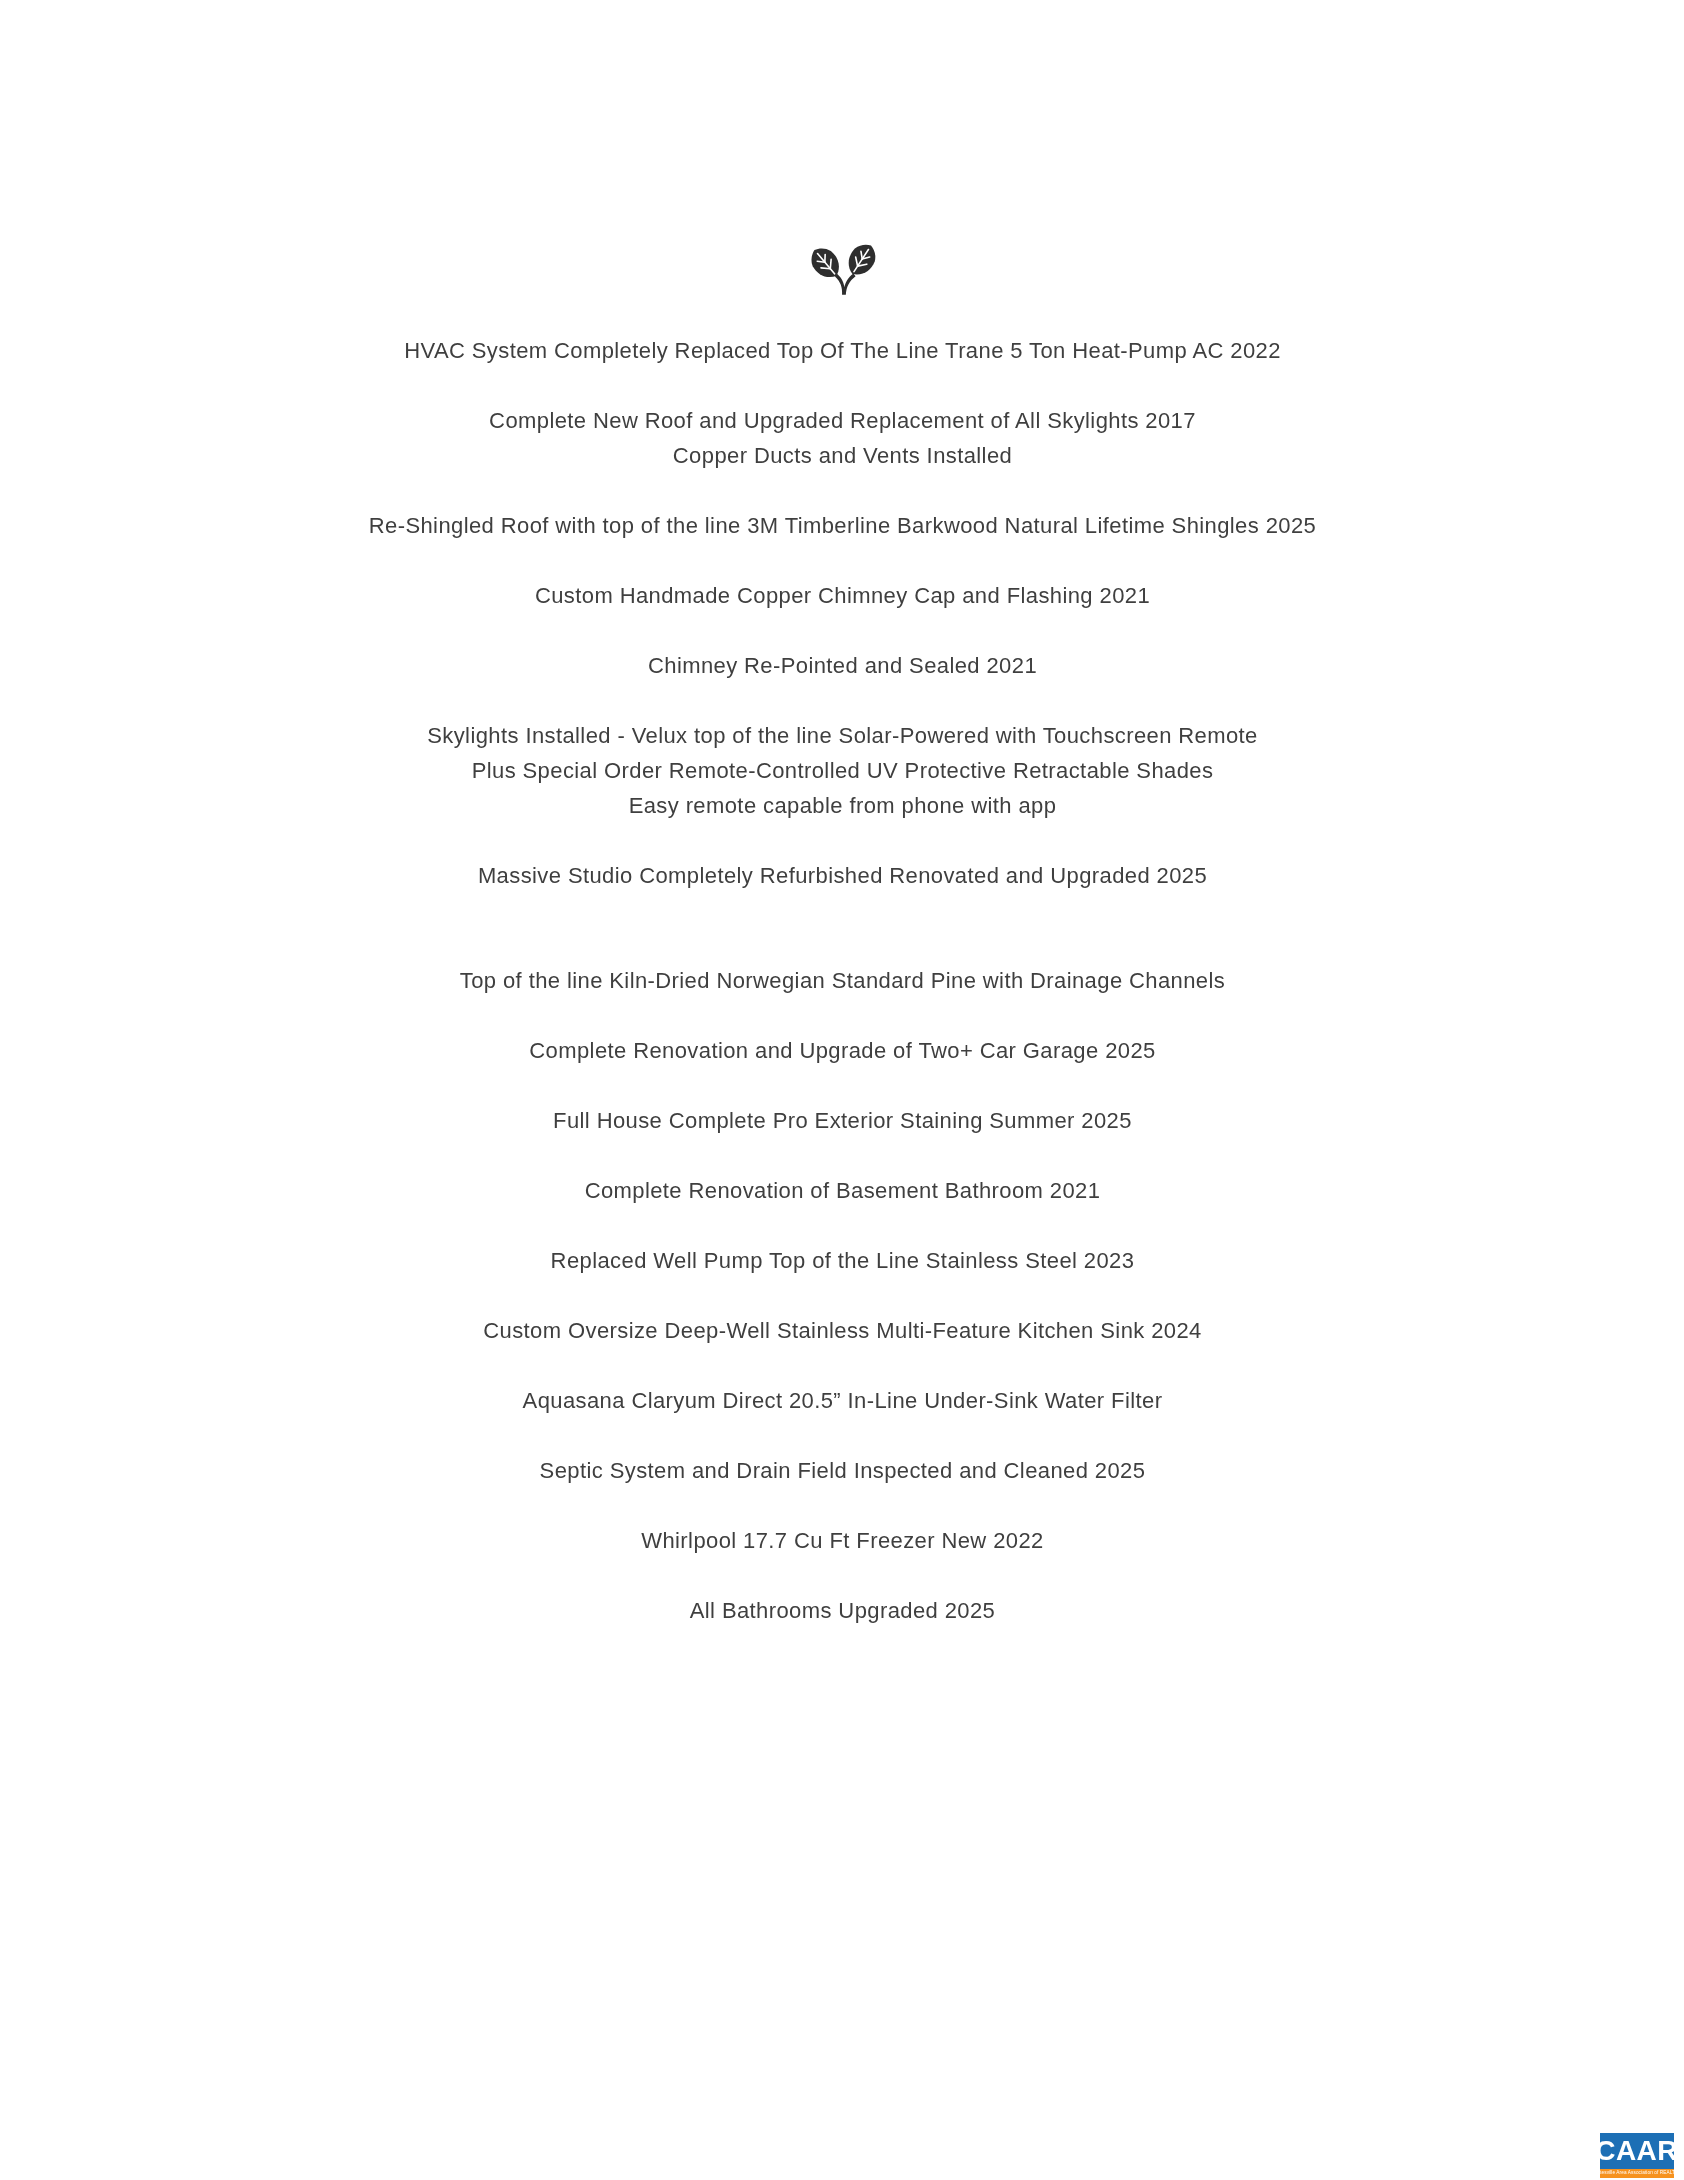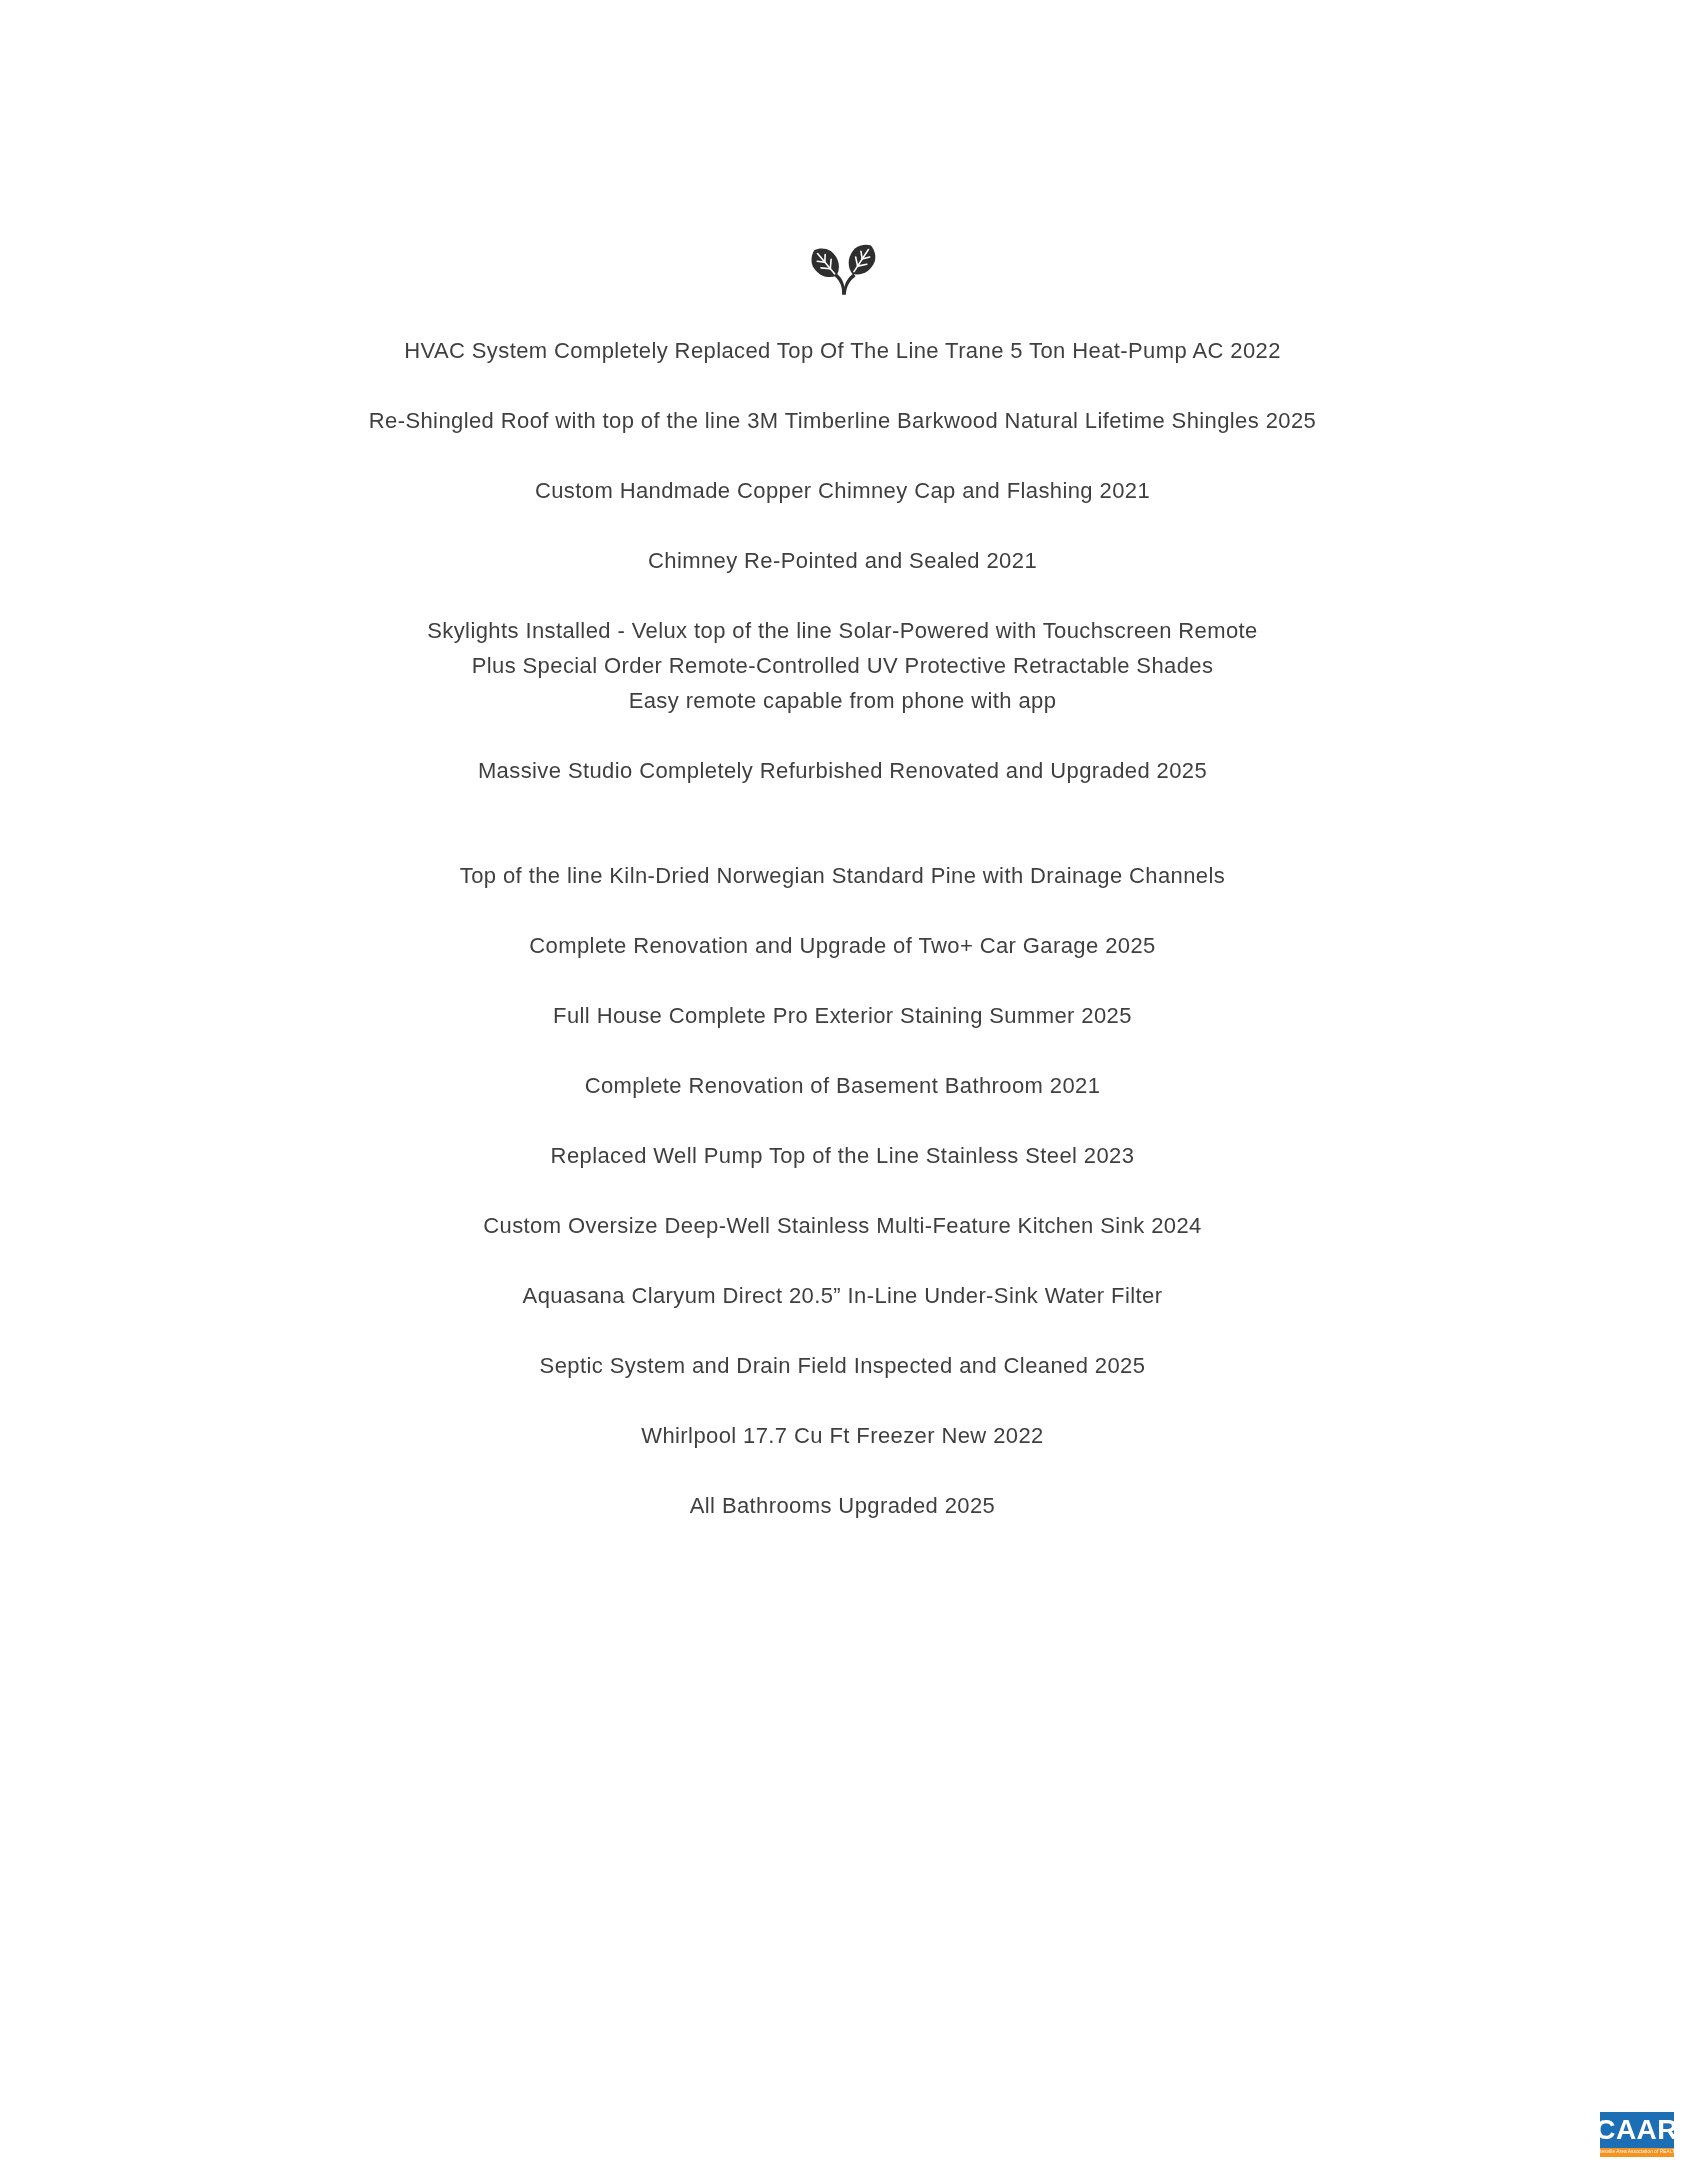--- a/index.html
+++ b/index.html
@@ -37,21 +37,21 @@
     font-weight: 300;
     color: #3f3f3f;
   }
   .content p {
     margin: 0 0 35px 0;
     padding: 0;
   }
   .caar-logo {
     position: absolute;
     right: 11.4px;
-    bottom: 23px;
+    bottom: 2px;
     width: 74px;
   }
   .caar-blue {
     height: 36px;
     display: flex;
     align-items: center;
     justify-content: center;
     color: #ffffff;
     font-size: 28px;
     font-weight: 600;
@@ -103,20 +103,21 @@
           <path d="M0 -10 L7 -17"></path>
           <path d="M0 -19 L-5.5 -25"></path>
           <path d="M0 -19 L5.5 -25"></path>
         </g>
       </g>
     </svg>
   </div>
 
   <div class="content" style="color: rgb(63, 63, 63);">
       <p><span>HVAC System Completely Replaced Top Of The Line Trane 5 Ton Heat-Pump AC 2022</span><br></p>
+      <p><span>Complete New Roof and Upgraded Replacement of All Skylights 2017</span><br><span>Copper Ducts and Vents Installed</span></p>
       <p><span>Re-Shingled Roof with top of the line 3M Timberline Barkwood Natural Lifetime Shingles 2025</span></p>
       <p><span>Custom Handmade Copper Chimney Cap and Flashing 2021</span></p>
       <p><span>Chimney Re-Pointed and Sealed 2021</span></p>
       <p><span>Skylights Installed - Velux top of the line Solar-Powered with Touchscreen Remote</span><br><span>Plus Special Order Remote-Controlled UV Protective Retractable Shades</span><br><span>Easy remote capable from phone with app</span></p>
       <p><span>Massive Studio Completely Refurbished Renovated and Upgraded 2025</span></p>
       <p><br><span>Top of the line Kiln-Dried Norwegian Standard Pine with Drainage Channels</span></p>
       <p><span>Complete Renovation and Upgrade of Two+ Car Garage 2025</span></p>
       <p><span>Full House Complete Pro Exterior Staining Summer 2025</span></p>
       <p><span>Complete Renovation of Basement Bathroom 2021</span></p>
       <p><span>Replaced Well Pump Top of the Line Stainless Steel 2023</span></p>

